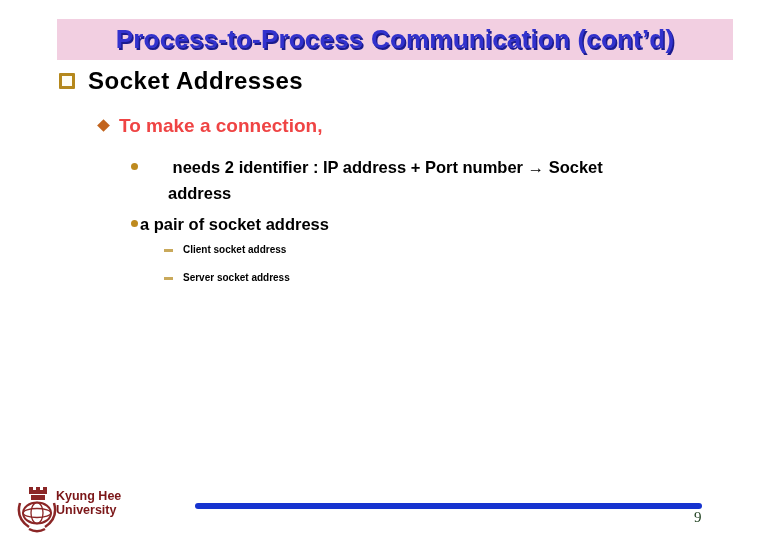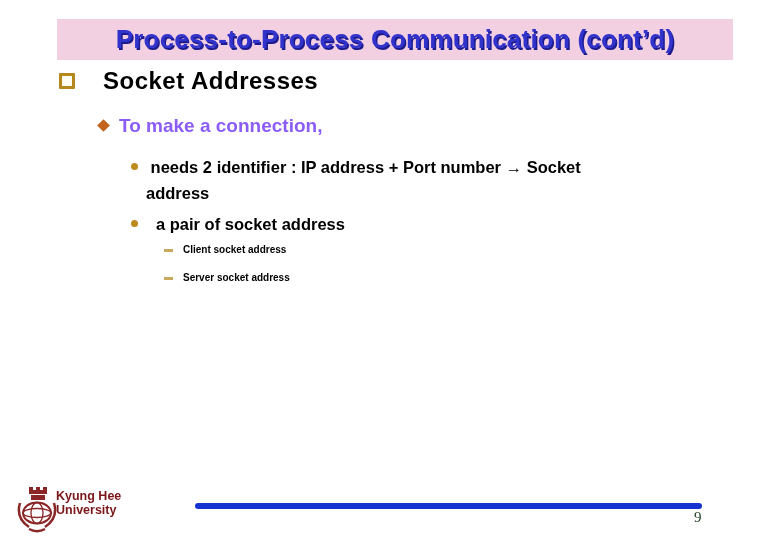--- a/index.html
+++ b/index.html
@@ -11,34 +11,34 @@
   .title-bar{
     position:absolute;left:57px;top:19px;width:676px;height:41px;
     background:#F2CFE1;display:flex;align-items:center;justify-content:center;
   }
   .title-bar h1{
     margin:0;font-size:26px;font-weight:bold;color:#3232CD;
     text-shadow:1.5px 1.5px 0 #1B1B8E;letter-spacing:.2px;white-space:nowrap;
   }
   
   .row{position:absolute;display:flex;align-items:flex-start;}
-  .row-h   {left:59px; top:68px; gap:28px;text-align:right;}
+  .row-h   {left:59px; top:68px; gap:13px;text-align:right;}
   .row-sub {left:99px; top:115px;gap:11px;}
-  .row-i1  {left:131px;top:154px;gap:8px;}
-  .row-i2  {left:131px;top:211px;gap:18px;}
+  .row-i1  {left:131px;top:154px;gap:30px;}
+  .row-i2  {left:131px;top:211px;gap:2px;}
   .row-s1  {left:164px;top:241px;gap:10px;}
   .row-s2  {left:164px;top:269px;gap:10px;text-align:center;}
 
   .sq{width:10px;height:10px;border:3.5px solid #B5881C;background:#FFFDF2;margin-top:5px;border-radius:1px;flex:none;}
   .diamond{width:9px;height:9px;background:#C2641E;transform:rotate(45deg);margin-top:6px;flex:none;}
   .circ{width:7px;height:7px;border-radius:50%;background:#BE8A1E;margin-top:9px;flex:none;}
   .dash{width:9px;height:2.5px;background:#C9A95B;margin-top:8px;flex:none;}
 
   .t1{font-size:24px;font-weight:bold;color:#000;letter-spacing:.5px;line-height:26px;}
-  .t2{font-size:19px;font-weight:bold;color:#8b5cf6;line-height:22px;}
+  .t2{font-size:19px;font-weight:bold;color:#ef4444;line-height:22px;}
   .t3{font-size:16.5px;font-weight:bold;color:#000;line-height:26px;white-space:pre-wrap;}
   .t4{font-size:10px;font-weight:bold;color:#000;line-height:18px;}
 
   
   .logo{position:absolute;left:16px;top:486px;}
   .org{
     position:absolute;left:56px;top:489px;
     font-size:12.5px;font-weight:bold;color:#7B1618;line-height:14px;
   }
   .org .l2{}

